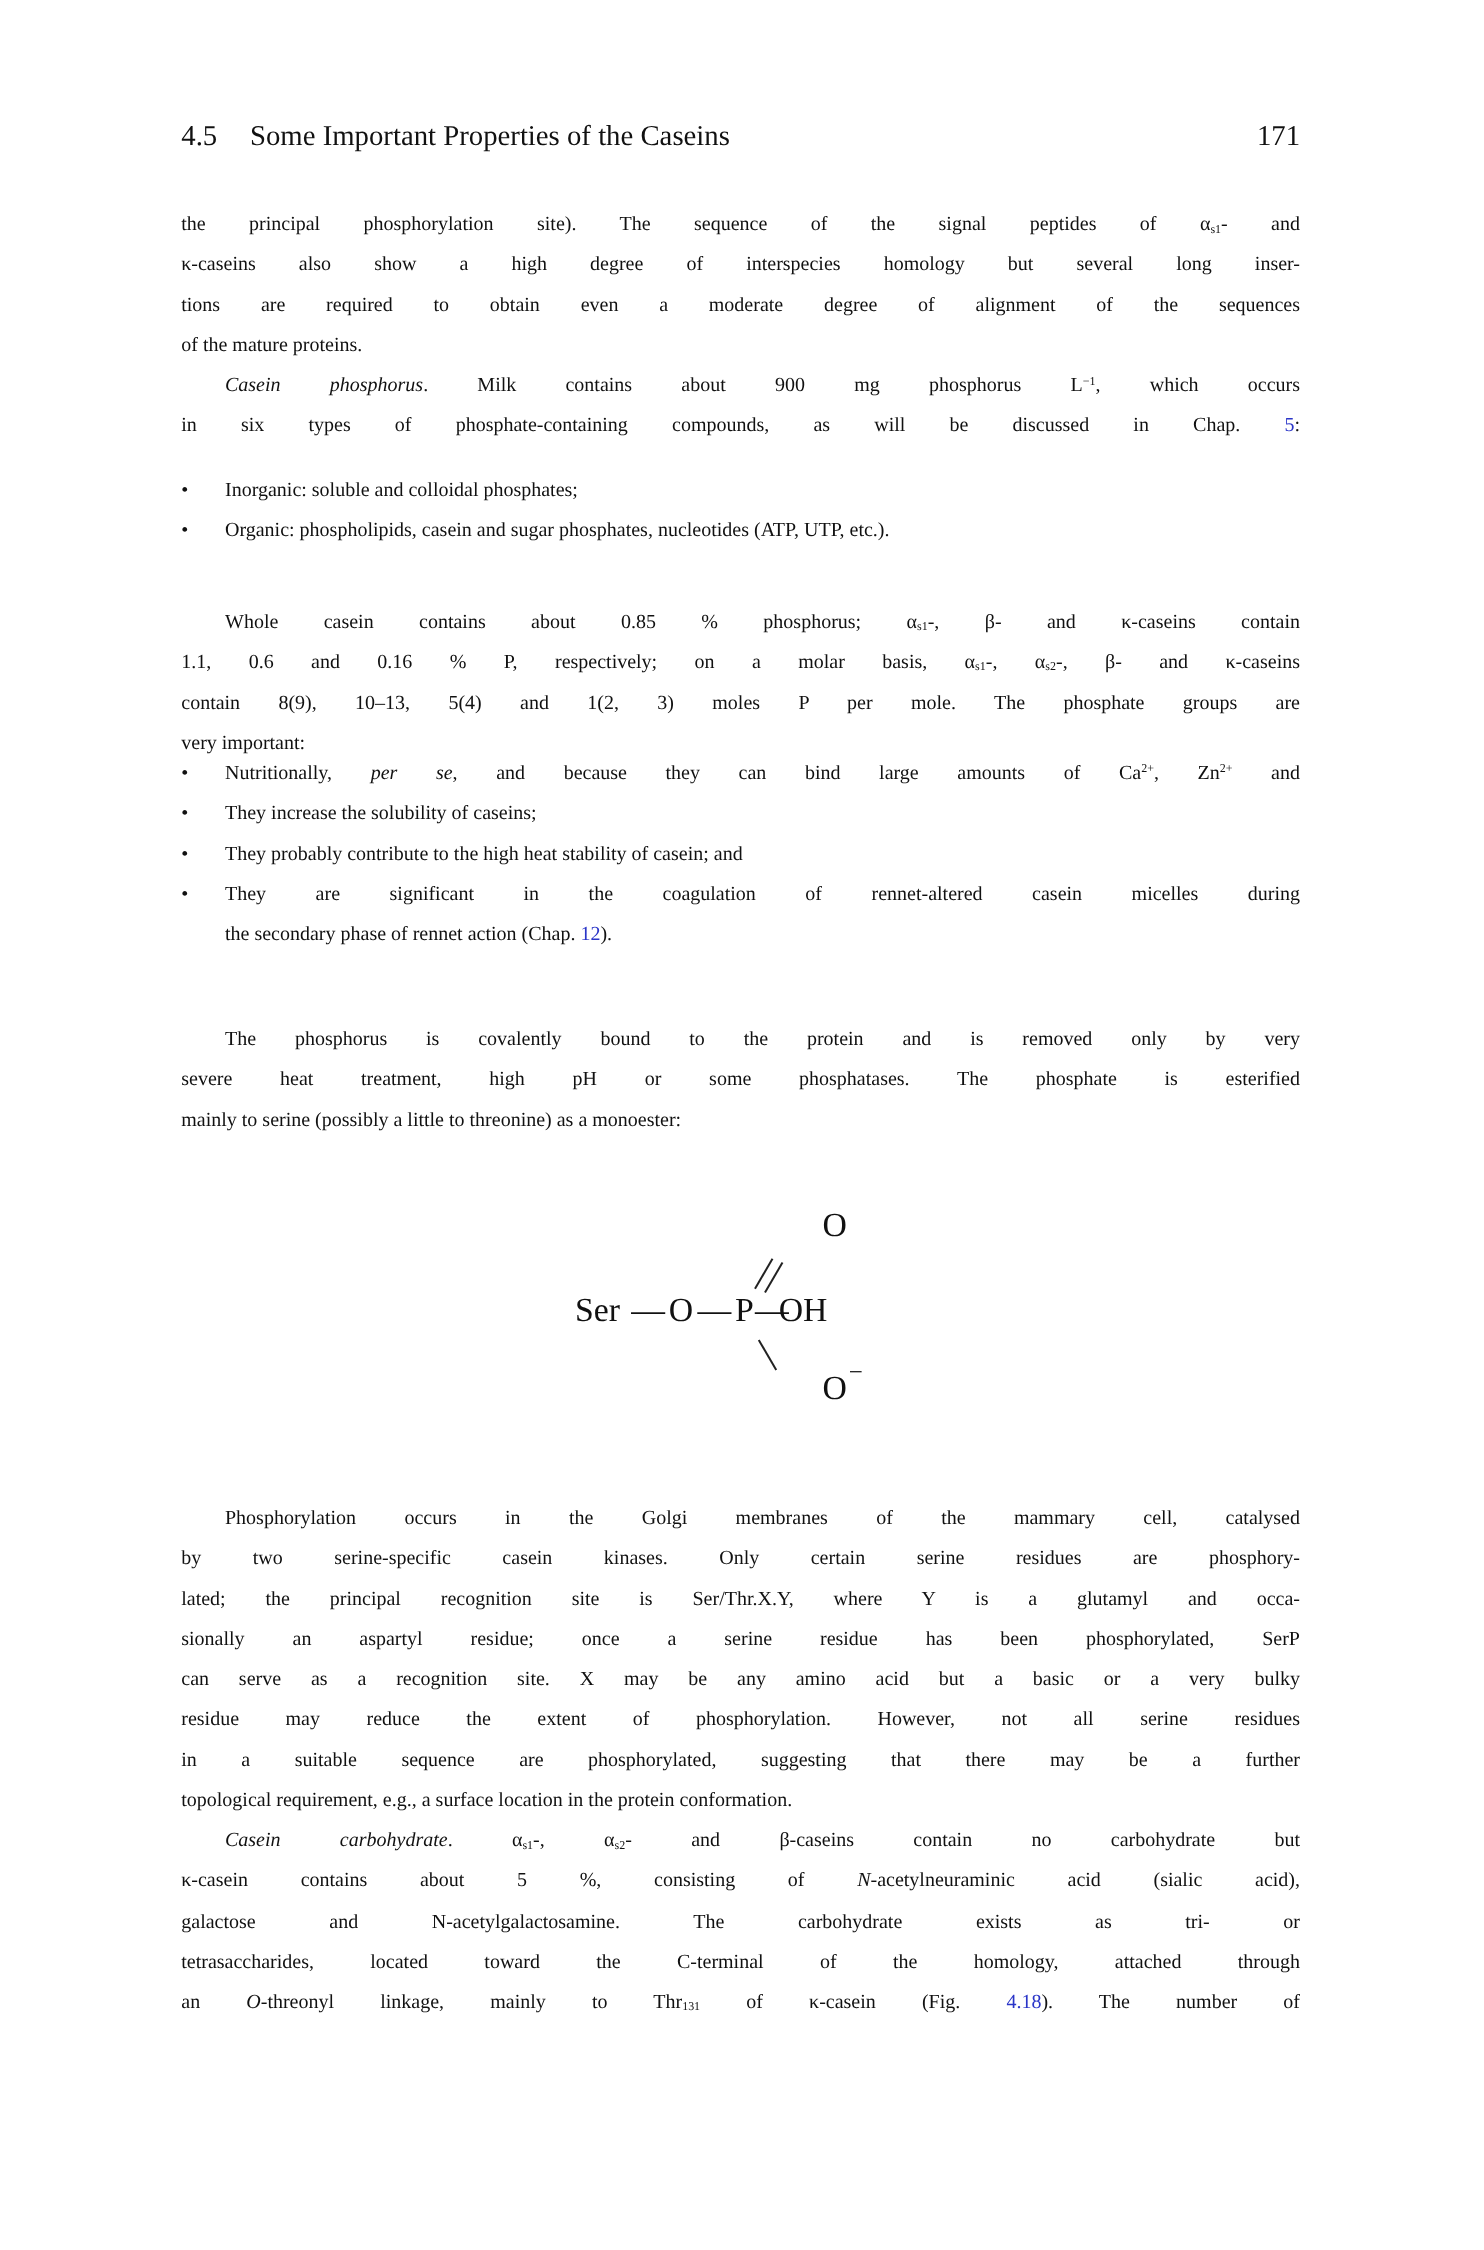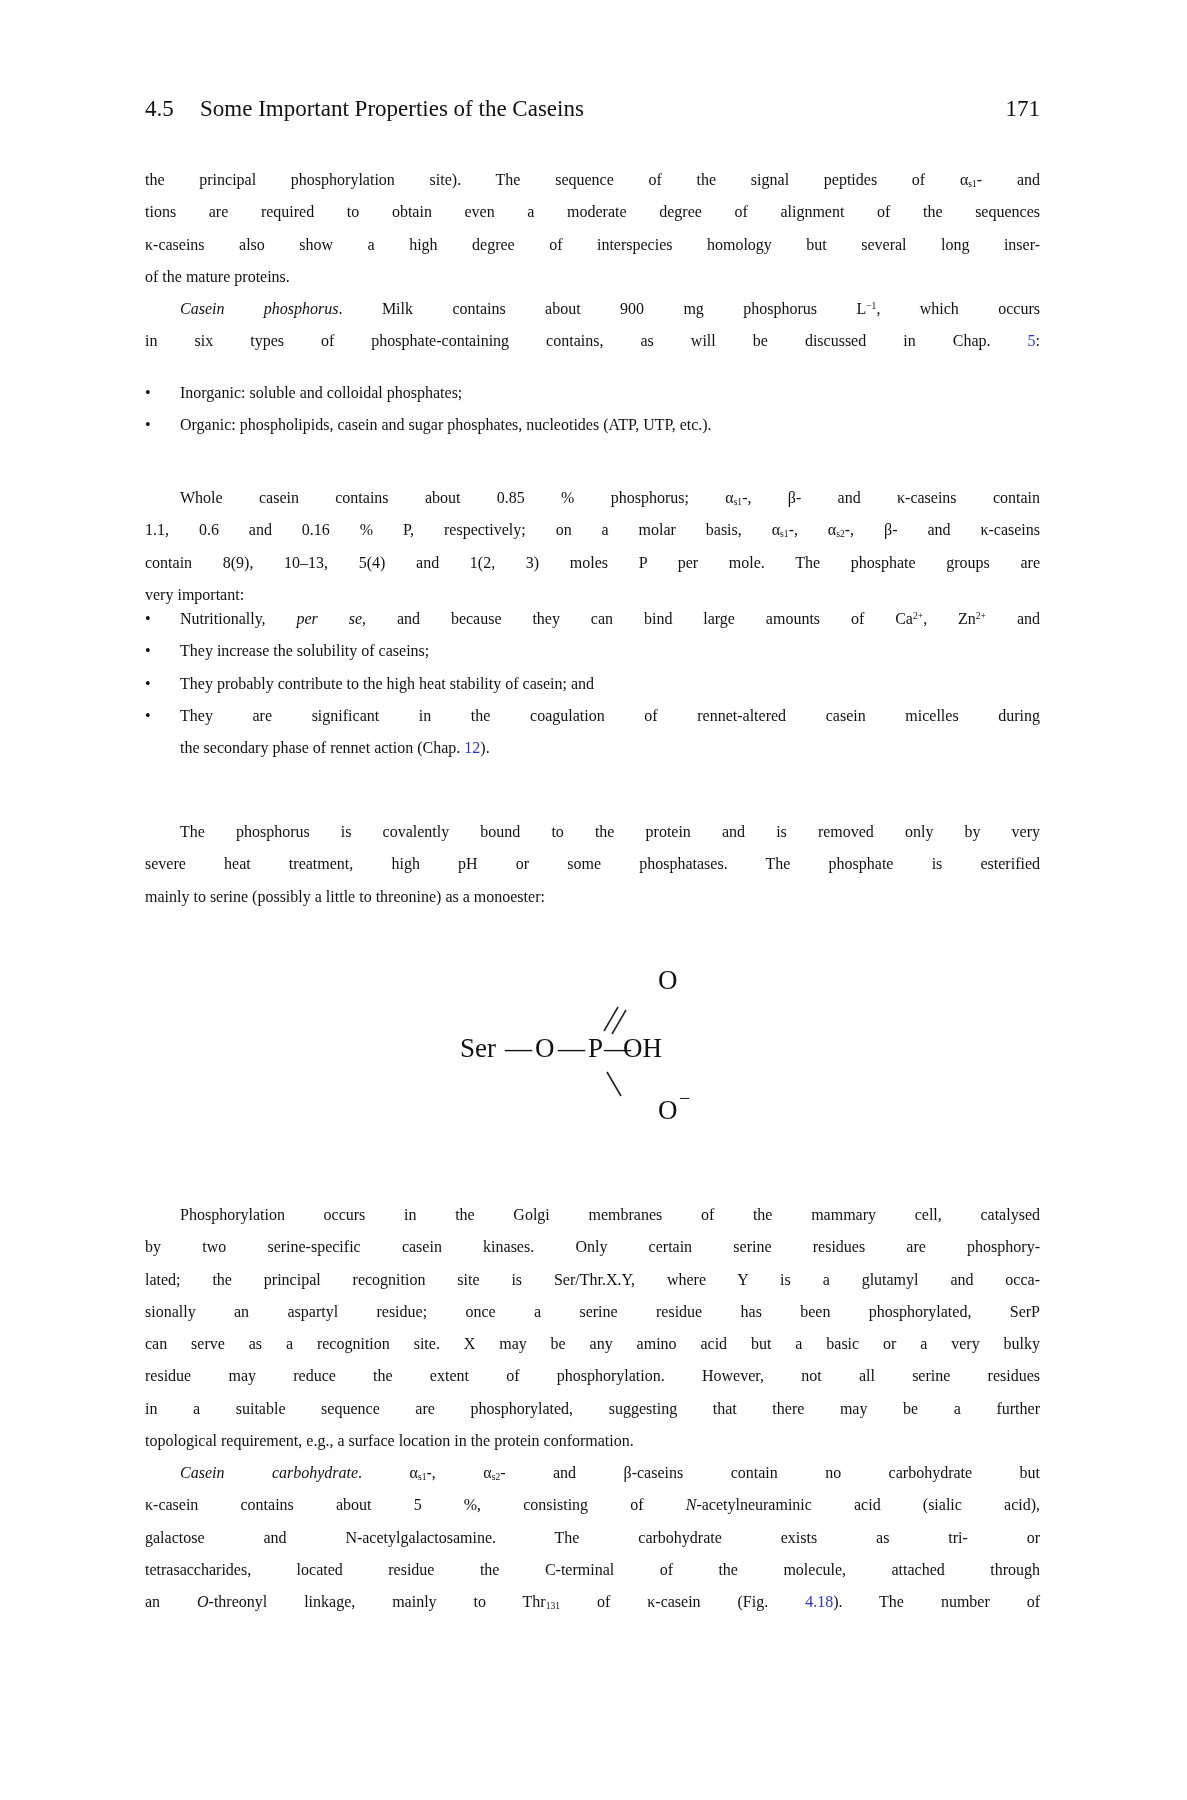--- a/index.html
+++ b/index.html
@@ -27,25 +27,25 @@
 </head>
 <body>
 
 <div class="hdr">
   <span class="num">4.5</span><span>Some Important Properties of the Caseins</span>
   <span class="pg">171</span>
 </div>
 
 <div class="block" style="top:164px;">
   <span class="ln"><span>the principal phosphorylation site). The sequence of the signal peptides of α</span><sub>s1</sub><span>- and</span></span>
+  <span class="ln">κ-caseins also show a high degree of interspecies homology but several long inser-</span>
   <span class="ln">tions are required to obtain even a moderate degree of alignment of the sequences</span>
-  <span class="ln">κ-caseins also show a high degree of interspecies homology but several long inser-</span>
   <span class="ln last">of the mature proteins.</span>
   <span class="ln ind"><i>Casein phosphorus</i><span>. Milk contains about 900 mg phosphorus L</span><sup>−1</sup><span>, which occurs</span></span>
-  <span class="ln"><span>in six types of phosphate-containing contains, as will be discussed in Chap. </span><span class="link">5</span><span>:</span></span>
+  <span class="ln"><span>in six types of phosphate-containing compounds, as will be discussed in Chap. </span><span class="link">5</span><span>:</span></span>
 </div>
 
 <div class="block" style="top:377px;">
   <span class="ln last bul"><span class="dot">•</span><span>Inorganic: soluble and colloidal phosphates;</span></span>
   <span class="ln last bul"><span class="dot">•</span><span>Organic: phospholipids, casein and sugar phosphates, nucleotides (ATP, UTP, etc.).</span></span>
 </div>
 
 <div class="block" style="top:454px;margin-top:28px;">
   <span class="ln ind"><span>Whole casein contains about 0.85 % phosphorus; α</span><sub>s1</sub><span>-, β- and κ-caseins contain</span></span>
   <span class="ln"><span>1.1, 0.6 and 0.16 % P, respectively; on a molar basis, α</span><sub>s1</sub><span>-, α</span><sub>s2</sub><span>-, β- and κ-caseins</span></span>
@@ -93,15 +93,15 @@
   <span class="ln">can serve as a recognition site. X may be any amino acid but a basic or a very bulky</span>
   <span class="ln">residue may reduce the extent of phosphorylation. However, not all serine residues</span>
   <span class="ln">in a suitable sequence are phosphorylated, suggesting that there may be a further</span>
   <span class="ln last">topological requirement, e.g., a surface location in the protein conformation.</span>
 </div>
 
 <div class="block" style="top:1457px;">
   <span class="ln ind"><i>Casein carbohydrate</i><span>. α</span><sub>s1</sub><span>-, α</span><sub>s2</sub><span>- and β-caseins contain no carbohydrate but</span></span>
   <span class="ln"><span>κ-casein contains about 5 %, consisting of </span><i>N</i><span>-acetylneuraminic acid (sialic acid),</span></span>
   <span class="ln">galactose and N-acetylgalactosamine. The carbohydrate exists as tri- or</span>
-  <span class="ln">tetrasaccharides, located residue the C-terminal of the molecule, attached through</span>
+  <span class="ln">tetrasaccharides, located toward the C-terminal of the homology, attached through</span>
   <span class="ln"><span>an </span><i>O</i><span>-threonyl linkage, mainly to Thr</span><sub>131</sub><span> of κ-casein (Fig. </span><span class="link">4.18</span><span>). The number of</span></span>
 </div>
 
 </body></html>

